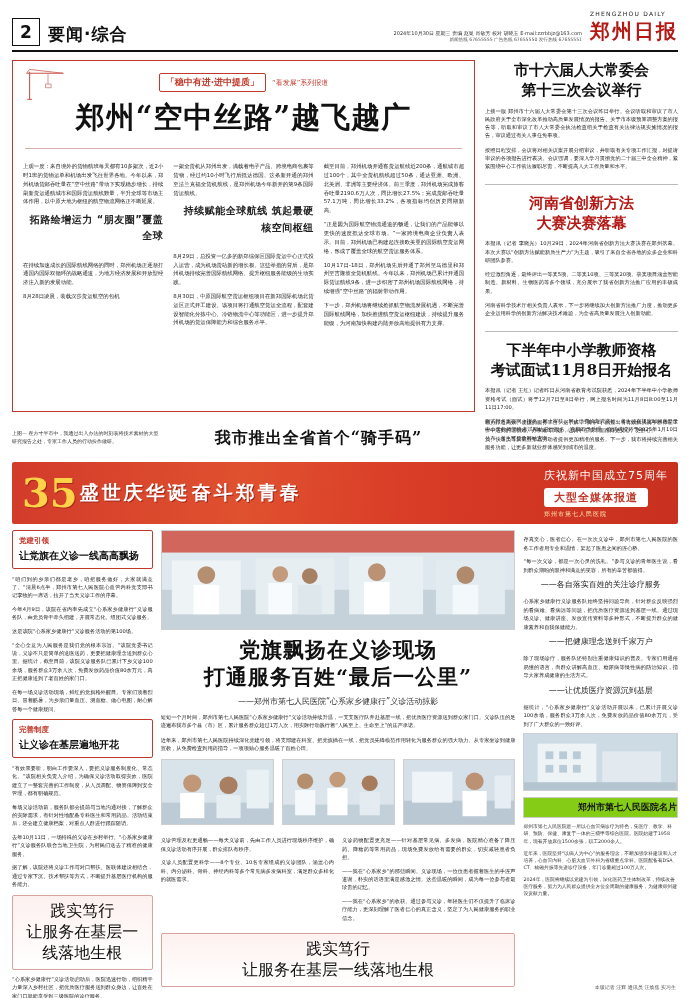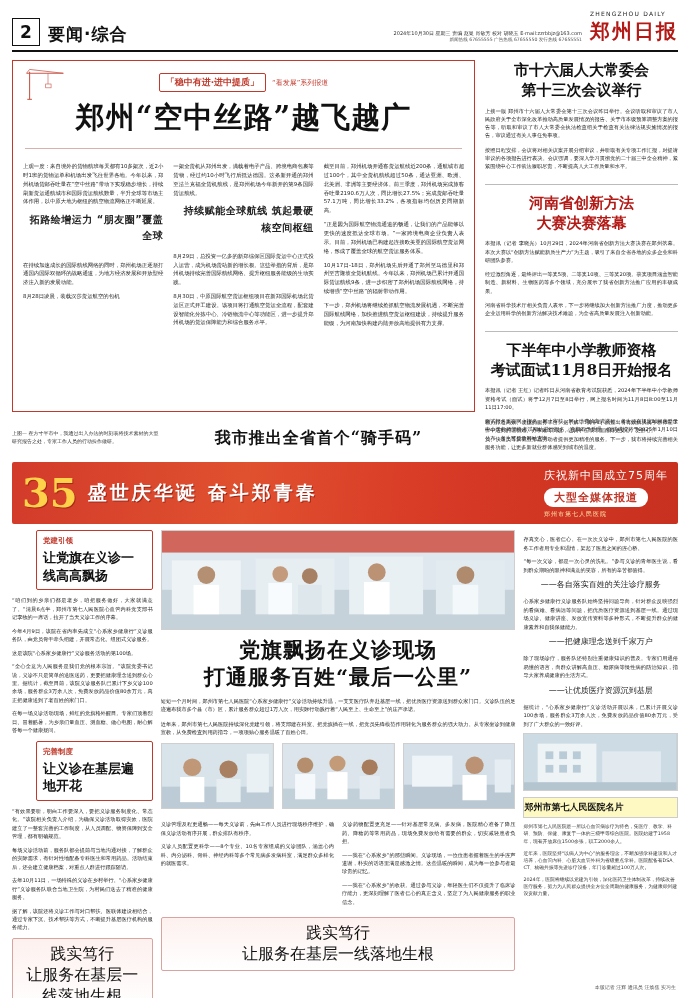--- a/index.html
+++ b/index.html
@@ -59,65 +59,65 @@
   .ms-right{width:196px;margin-left:10px;font-size:5.2px;line-height:1.6;color:#222;text-align:justify;}
 
   
   .banner{
     margin-top:4px;height:62px;border-radius:2px;position:relative;overflow:hidden;
     background:linear-gradient(95deg,#d23b2a 0%,#e0512f 35%,#d93c27 60%,#c8301f 100%);
     display:flex;align-items:center;padding:0 10px;box-sizing:border-box;
   }
   .banner .num75{font-size:40px;font-weight:bold;color:#ffd24a;line-height:1;
     font-family:"DejaVu Serif","Liberation Serif",serif;text-shadow:1px 1px 0 #a8281a;}
-  .banner .slogan{margin-left:10px;color:#fff;font-size:19px;font-weight:bold;letter-spacing:3px;
+  .banner .slogan{margin-left:2px;color:#fff;font-size:19px;font-weight:bold;letter-spacing:3px;
     font-family:"DejaVu Serif","Liberation Serif",serif;text-shadow:1px 1px 0 #9c2416;}
   .banner-right{margin-left:auto;text-align:left;}
   .banner-right .b1{color:#fff;font-size:11px;letter-spacing:1px;}
   .banner-right .b2{
     display:inline-block;margin-top:5px;background:#fff;color:#c0392b;font-size:11px;font-weight:bold;
-    padding:2px 10px;border-radius:9px;letter-spacing:1px;
+    padding:2px 10px;border-radius:3px;letter-spacing:1px;
   }
   .banner-right .b3{display:block;color:#ffe9b0;font-size:6px;margin-top:3px;letter-spacing:1px;}
 
   
   .lower{display:flex;margin-top:6px;height:470px;}
   .low-left{width:142px;}
   .low-mid{width:358px;margin:0 8px;}
   .low-right{width:156px;}
 
   .feature-photo{
     width:100%;height:100px;background:linear-gradient(180deg,#cfe0ea,#a9c3d4);
     position:relative;overflow:hidden;border:1px solid #cfcfcf;box-sizing:border-box;
   }
   .feature-head{text-align:center;margin-top:6px;}
   .fh1{font-size:21px;font-weight:bold;letter-spacing:1px;line-height:1.3;
     font-family:"DejaVu Serif","Liberation Serif",serif;}
   .fh2{font-size:8px;color:#333;margin-top:5px;}
   .f-lead{font-size:5.2px;line-height:1.65;color:#222;margin-top:6px;text-align:justify;}
 
-  .redbox{border:1px solid #c0392b;border-radius:2px;padding:5px 6px;margin-bottom:6px;margin-left:24px;}
+  .redbox{border:1px solid #c0392b;border-radius:2px;padding:5px 6px;margin-bottom:6px;}
   .redbox .rb-t{color:#c0392b;font-size:7.5px;font-weight:bold;margin-bottom:3px;}
-  .redbox .rb-s{font-size:13px;font-weight:bold;line-height:1.35;}
+  .redbox .rb-s{font-size:10px;font-weight:bold;line-height:1.35;}
   .col-body{font-size:5.2px;line-height:1.62;color:#222;text-align:justify;}
 
   .photo{background:#b9c8d4;border:1px solid #cfcfcf;box-sizing:border-box;position:relative;overflow:hidden;}
 
   .two-col{display:flex;gap:8px;}
   .two-col .c{flex:1;}
   .sec-head{font-size:8px;font-weight:normal;margin:5px 0 3px;text-align:center;}
 
   .grad-card{
     border:1px solid #d9a3a0;background:linear-gradient(180deg,#fdf1ef,#ffffff);
     padding:5px 6px;border-radius:2px;margin-top:6px;
   }
   .footer-line{position:absolute;right:14px;bottom:8px;font-size:5px;color:#555;}
 
   .r-title-box{
-    background:#fef9c3;border:1px solid #ccc;text-align:left;font-size:9px;font-weight:bold;
+    background:#84cc16;border:1px solid #ccc;text-align:right;font-size:9px;font-weight:bold;
     padding:3px 0;margin:6px 0 0;
   }
   .tiny{font-size:4.8px;line-height:1.5;color:#333;}
 </style>
 </head>
 <body>
 
 <div class="page">
 
   <div class="masthead">
@@ -279,20 +279,21 @@
           <rect x="278" y="30" width="70" height="55" fill="#e2ebf0"></rect>
           <circle cx="308" cy="45" r="9" fill="#b08a6c"></circle>
           <rect x="295" y="55" width="26" height="30" fill="#f3f8fa"></rect>
           <rect x="0" y="0" width="358" height="22" fill="#cc3b2c" opacity=".75"></rect>
         </svg>
       </div>
 
       <div class="feature-head">
         <div class="fh1">党旗飘扬在义诊现场</div>
         <div class="fh1">打通服务百姓“最后一公里”</div>
+        <div class="fh2">——郑州市第七人民医院“心系家乡健康行”义诊活动掠影</div>
       </div>
 
       <div class="f-lead">短短一个月时间，郑州市第七人民医院“心系家乡健康行”义诊活动持续升温，一支支医疗队奔赴基层一线，把优质医疗资源送到群众家门口。义诊队伍的足迹遍布我市多个县（市）区，累计服务群众超过1万人次，用实际行动践行着“人民至上、生命至上”的庄严承诺。</div>
       <div class="f-lead">近年来，郑州市第七人民医院持续深化党建引领，将支部建在科室、把党旗插在一线，把党员先锋模范作用转化为服务群众的强大动力。从专家坐诊到健康宣教，从免费检查到用药指导，一项项贴心服务温暖了百姓心田。</div>
 
       <div class="two-col" style="margin-top:6px">
         <div class="c">
           <div class="photo" style="height:66px">
             <svg viewBox="0 0 110 66" width="100%" height="100%" preserveAspectRatio="none">
               <rect width="110" height="66" fill="#d8e3ea"></rect>

